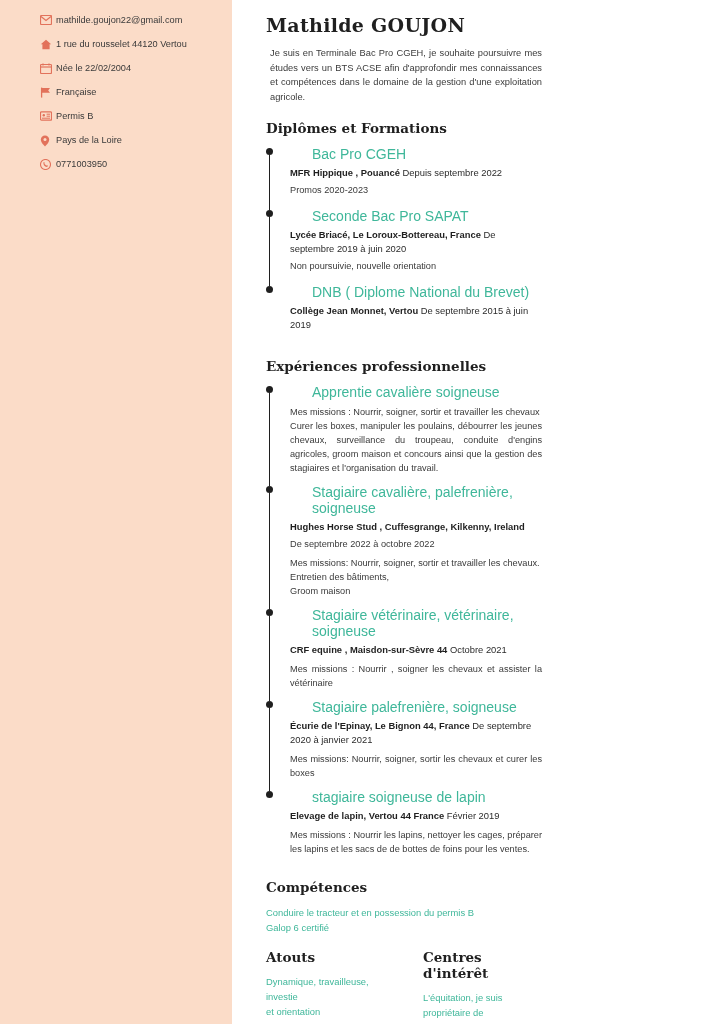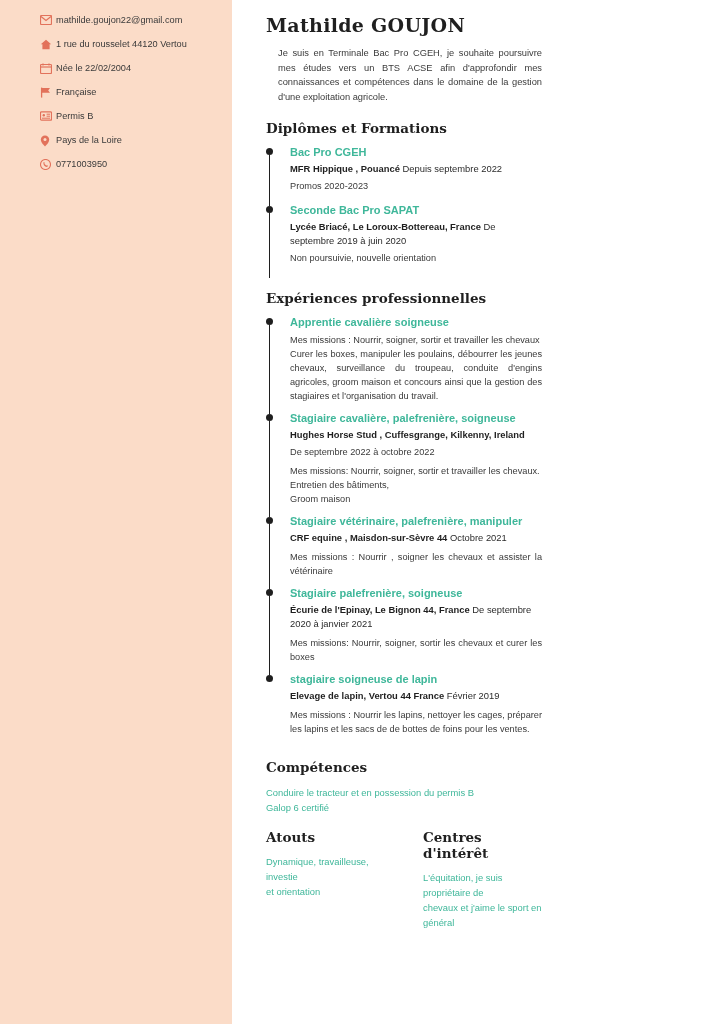--- a/index.html
+++ b/index.html
@@ -60,21 +60,21 @@
     font-size: 19px;
     font-weight: bold;
     letter-spacing: 0.3px;
     color: #1f1f1f;
     margin: 0 0 10px 0;
   }
   .summary {
     font-size: 9.3px;
     line-height: 14.5px;
     color: #3a3a3a;
-    margin: 0 0 16px 12px;
+    margin: 0 0 16px 4px;
     text-align: justify;
   }
   .section-title {
     font-family: "DejaVu Serif", serif;
     font-size: 13.5px;
     font-weight: bold;
     color: #1f1f1f;
     margin: 0 0 10px 0;
   }
   .section { margin-bottom: 14px; }
@@ -96,24 +96,25 @@
     content: "";
     position: absolute;
     left: -21.5px;
     top: 9px;
     bottom: -2px;
     width: 1.2px;
     background: #1f1f1f;
   }
   .tl-item.last:after { display: none; }
   .tl-role {
-    font-size: 11px;
+    font-size: 14px;
     color: #3fb79a;
-    font-weight: bold;
+    font-weight: normal;
     margin-bottom: 4px;
+    margin-left: 22px;
   }
   .tl-line {
     font-size: 9.4px;
     line-height: 14px;
     margin-bottom: 3px;
     color: #2b2b2b;
   }
   .tl-line b { font-weight: bold; color: #1f1f1f; }
   .tl-sub {
     font-size: 9.2px;
@@ -246,20 +247,27 @@
 
         <div class="tl-item">
           <div class="tl-role">Seconde Bac Pro SAPAT</div>
           <div class="tl-line">
             <b>Lycée Briacé, Le Loroux-Bottereau, France</b>
             <span>De septembre 2019 à juin 2020</span>
           </div>
           <div class="tl-sub">Non poursuivie, nouvelle orientation</div>
         </div>
 
+        <div class="tl-item last">
+          <div class="tl-role">DNB ( Diplome National du Brevet)</div>
+          <div class="tl-line">
+            <b>Collège Jean Monnet, Vertou</b>
+            <span>De septembre 2015 à juin 2019</span>
+          </div>
+        </div>
 
       </div>
     </section>
 
     <section class="section">
       <h2 class="section-title">Expériences professionnelles</h2>
       <div class="timeline">
 
         <div class="tl-item">
           <div class="tl-role">Apprentie cavalière soigneuse</div>
@@ -276,21 +284,21 @@
           </div>
           <div class="tl-sub">De septembre 2022 à octobre 2022</div>
           <div class="tl-desc">
             <div>Mes missions: Nourrir, soigner, sortir et travailler les chevaux.</div>
             <div>Entretien des bâtiments,</div>
             <div>Groom maison</div>
           </div>
         </div>
 
         <div class="tl-item">
-          <div class="tl-role">Stagiaire vétérinaire, palefrenière, manipuler</div>
+          <div class="tl-role">Stagiaire vétérinaire, vétérinaire, soigneuse</div>
           <div class="tl-line">
             <b>CRF equine , Maisdon-sur-Sèvre 44</b>
             <span>Octobre 2021</span>
           </div>
           <div class="tl-desc">
             <div>Mes missions : Nourrir , soigner les chevaux et assister la vétérinaire</div>
           </div>
         </div>
 
         <div class="tl-item">

